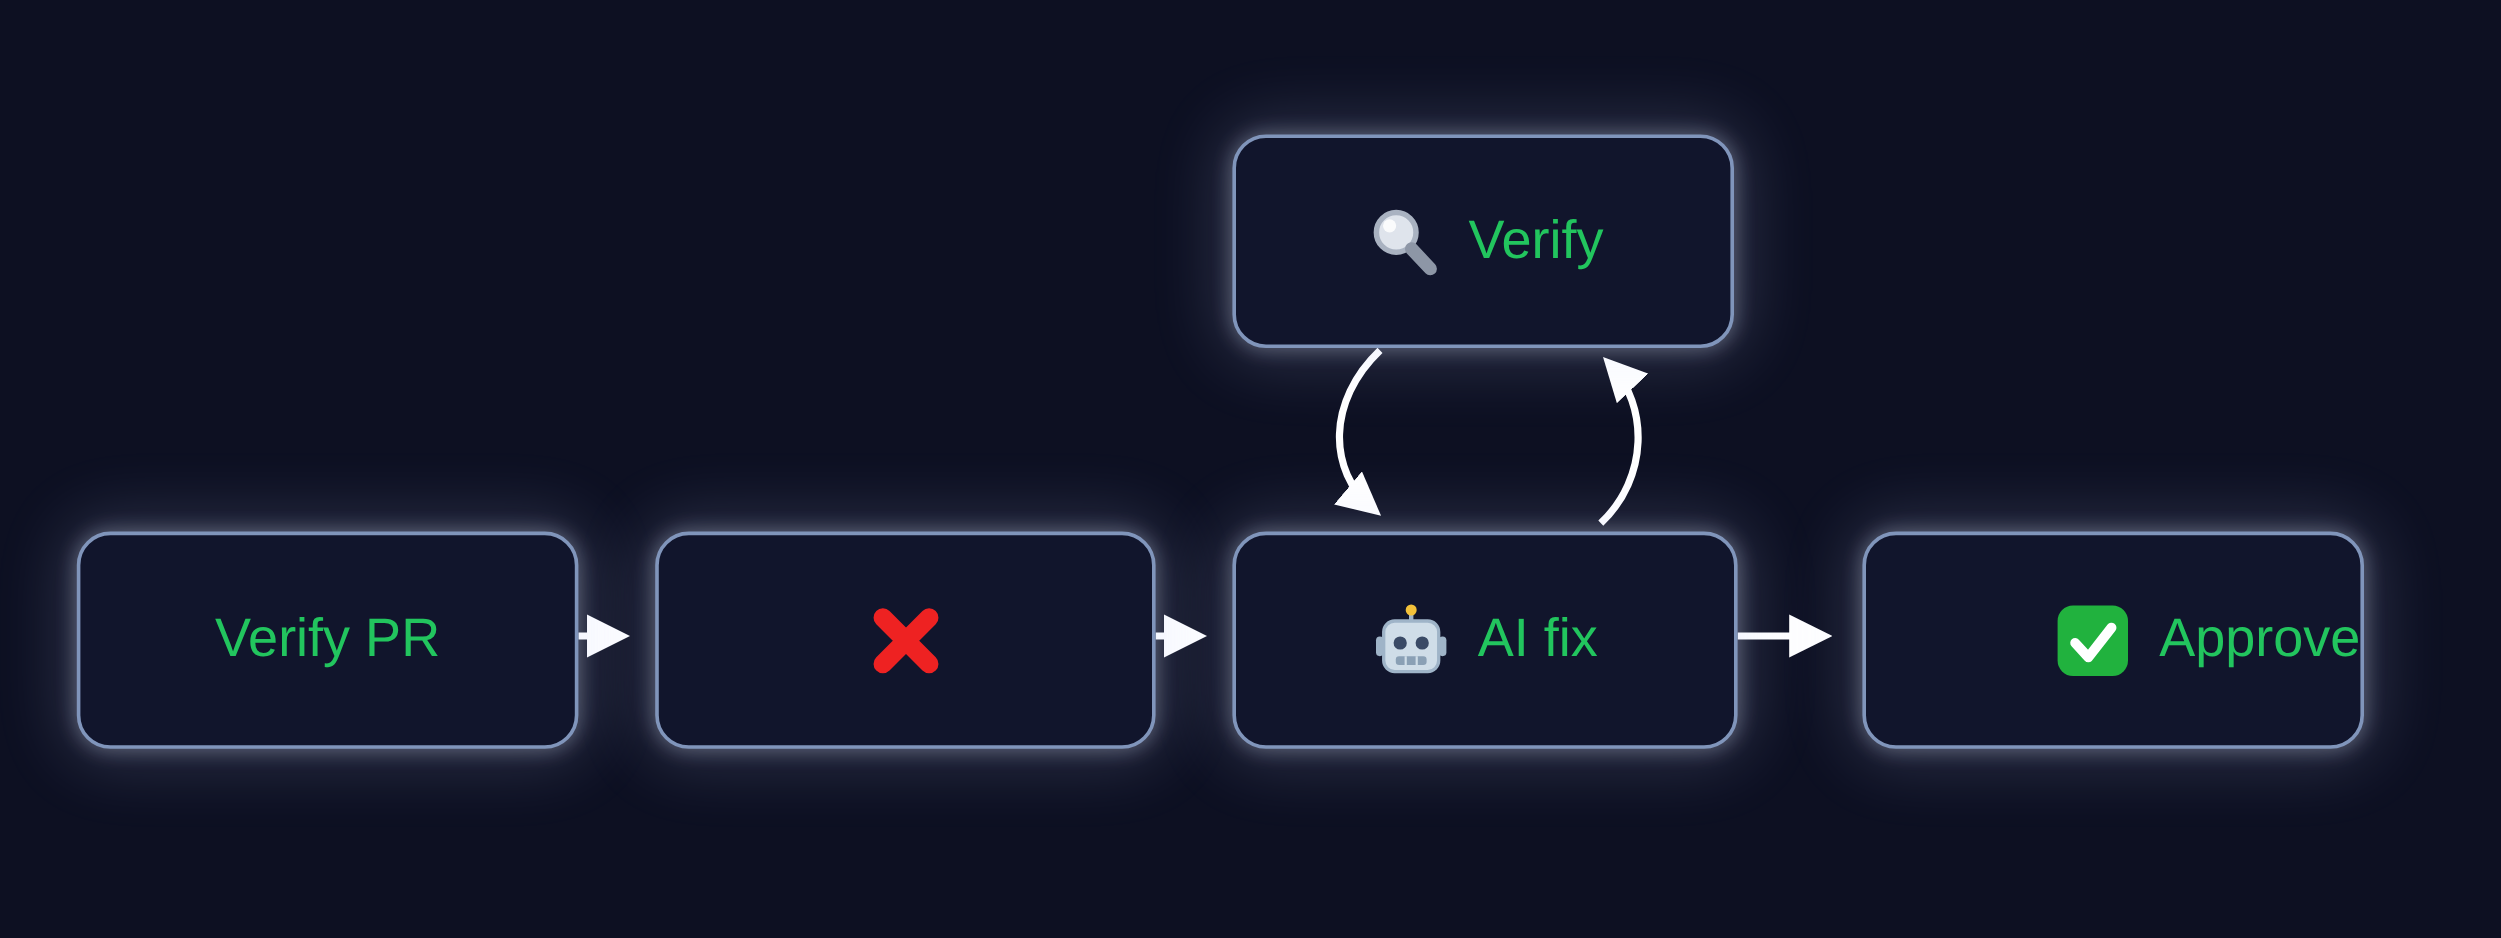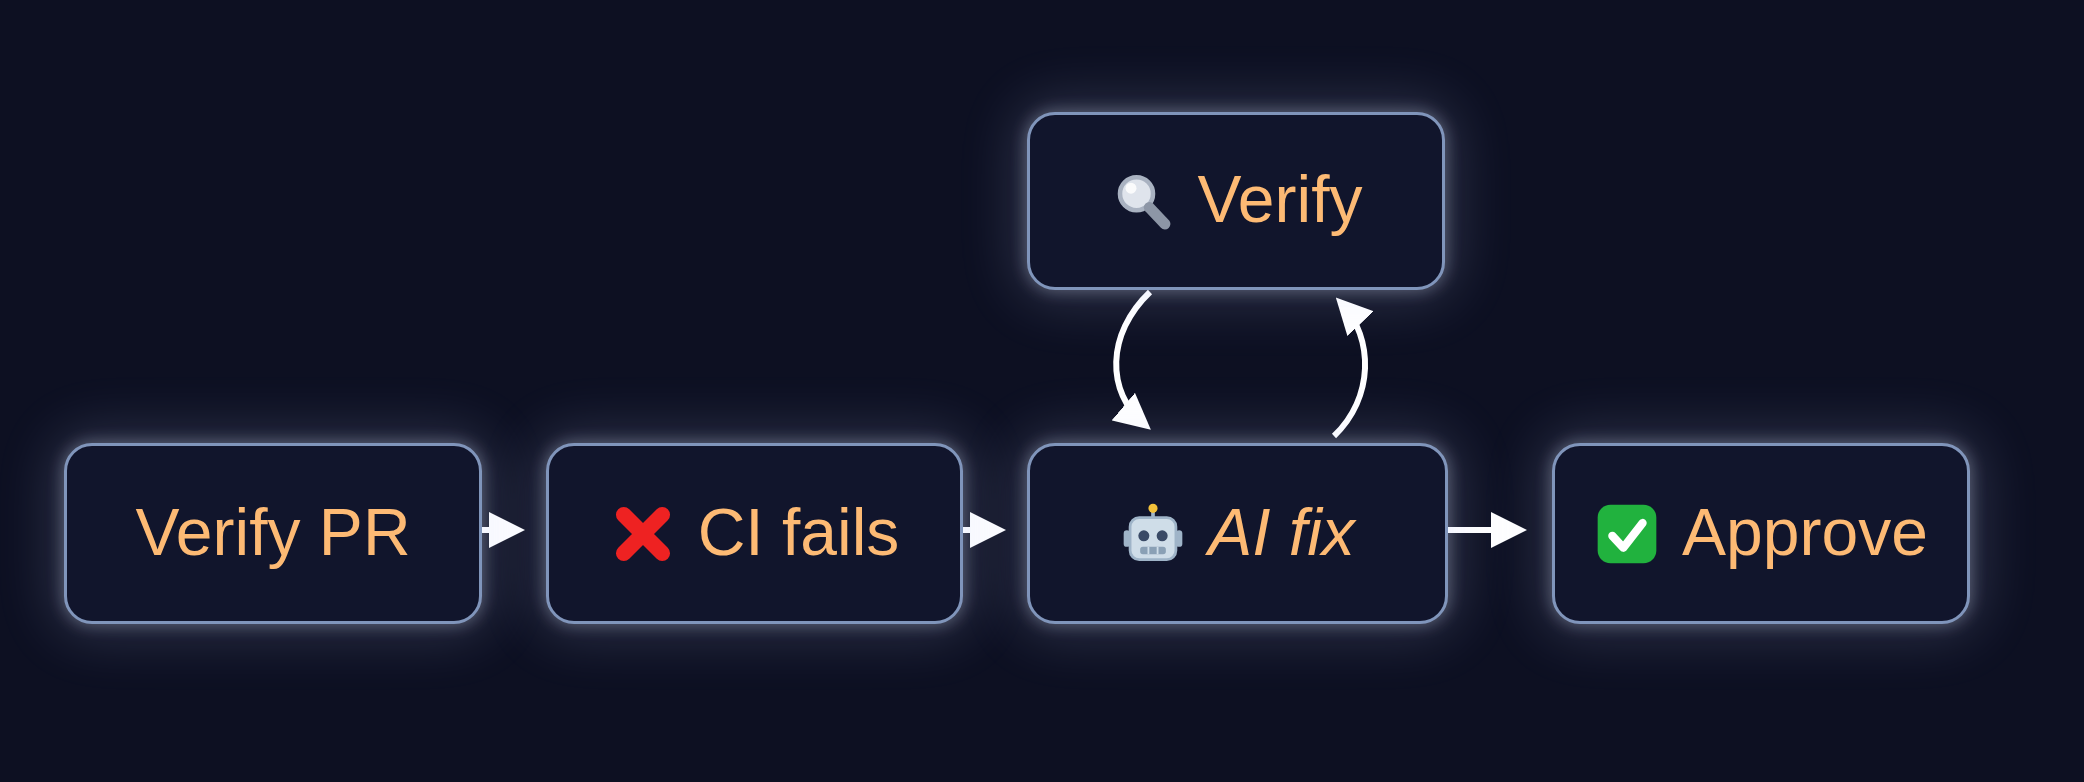--- a/index.html
+++ b/index.html
@@ -17,22 +17,22 @@
   }
   .node {
     position: absolute;
     display: flex;
     align-items: center;
     justify-content: center;
     gap: 22px;
     background: #11152c;
     border: 3px solid #8095bb;
     border-radius: 28px;
-    color: #fdba74;
-    font-size: 66px;
+    color: #22c55e;
+    font-size: 45px;
     font-weight: 400;
     box-shadow:
       0 0 16px 2px rgba(230, 235, 255, 0.30),
       0 0 55px 14px rgba(195, 208, 255, 0.16);
   }
   .node .label {
     white-space: nowrap;
     line-height: 1;
     padding-bottom: 4px;
   }
@@ -47,22 +47,22 @@
     left: 0;
     top: 0;
     width: 2084px;
     height: 782px;
     pointer-events: none;
   }
   
   .node-verify   { left: 1027px; top: 112px; width: 412px; height: 172px; }
   .node-submit   { left: 64px;   top: 443px; width: 412px; height: 175px; }
   .node-ci       { left: 546px;  top: 443px; width: 411px; height: 175px; }
-  .node-aifix    { left: 1027px; top: 443px; width: 415px; height: 175px; font-style: italic; }
-  .node-approve  { left: 1552px; top: 443px; width: 412px; height: 175px; }
+  .node-aifix    { left: 1027px; top: 443px; width: 415px; height: 175px; }
+  .node-approve  { left: 1552px; top: 443px; width: 412px; height: 175px; justify-content: flex-end; }
 </style>
 </head>
 <body>
 
 <div class="canvas">
 
   <svg class="arrows" xmlns="http://www.w3.org/2000/svg">
     <defs>
       <marker id="ah" viewBox="0 0 10 10" refX="7.5" refY="5" markerWidth="6" markerHeight="6" orient="auto-start-reverse">
         <path d="M0 0 L10 5 L0 10 z" fill="#ffffff"></path>
@@ -90,21 +90,20 @@
   </div>
 
   <div class="node node-submit">
     <span class="label">Verify PR</span>
   </div>
 
   <div class="node node-ci">
     <svg class="icon" viewBox="0 0 72 72">
       <path d="M15 15 L57 57 M57 15 L15 57" stroke="#ee2222" stroke-width="17" stroke-linecap="round" fill="none"></path>
     </svg>
-    <span class="label">CI fails</span>
   </div>
 
   <div class="node node-aifix">
     <svg class="icon" viewBox="0 0 72 72">
       <line x1="36" y1="9" x2="36" y2="18" stroke="#9fb4c8" stroke-width="4"></line>
       <circle cx="36" cy="8" r="5" fill="#f3c13a"></circle>
       <rect x="4" y="32" width="7" height="18" rx="3.5" fill="#9fb4c8"></rect>
       <rect x="61" y="32" width="7" height="18" rx="3.5" fill="#9fb4c8"></rect>
       <rect x="11" y="18" width="50" height="46" rx="10" fill="#cfdde8" stroke="#9fb4c8" stroke-width="3"></rect>
       <circle cx="26" cy="38" r="6" fill="#3a4a66"></circle>

